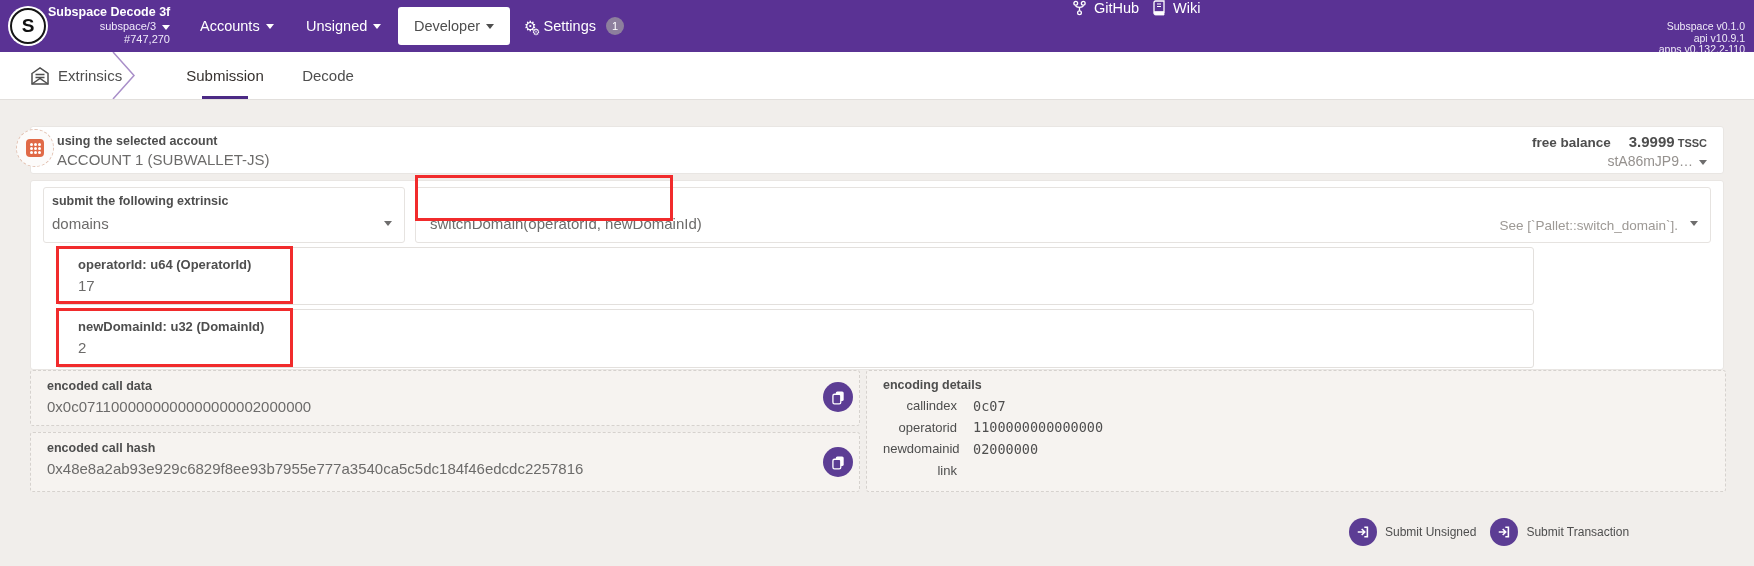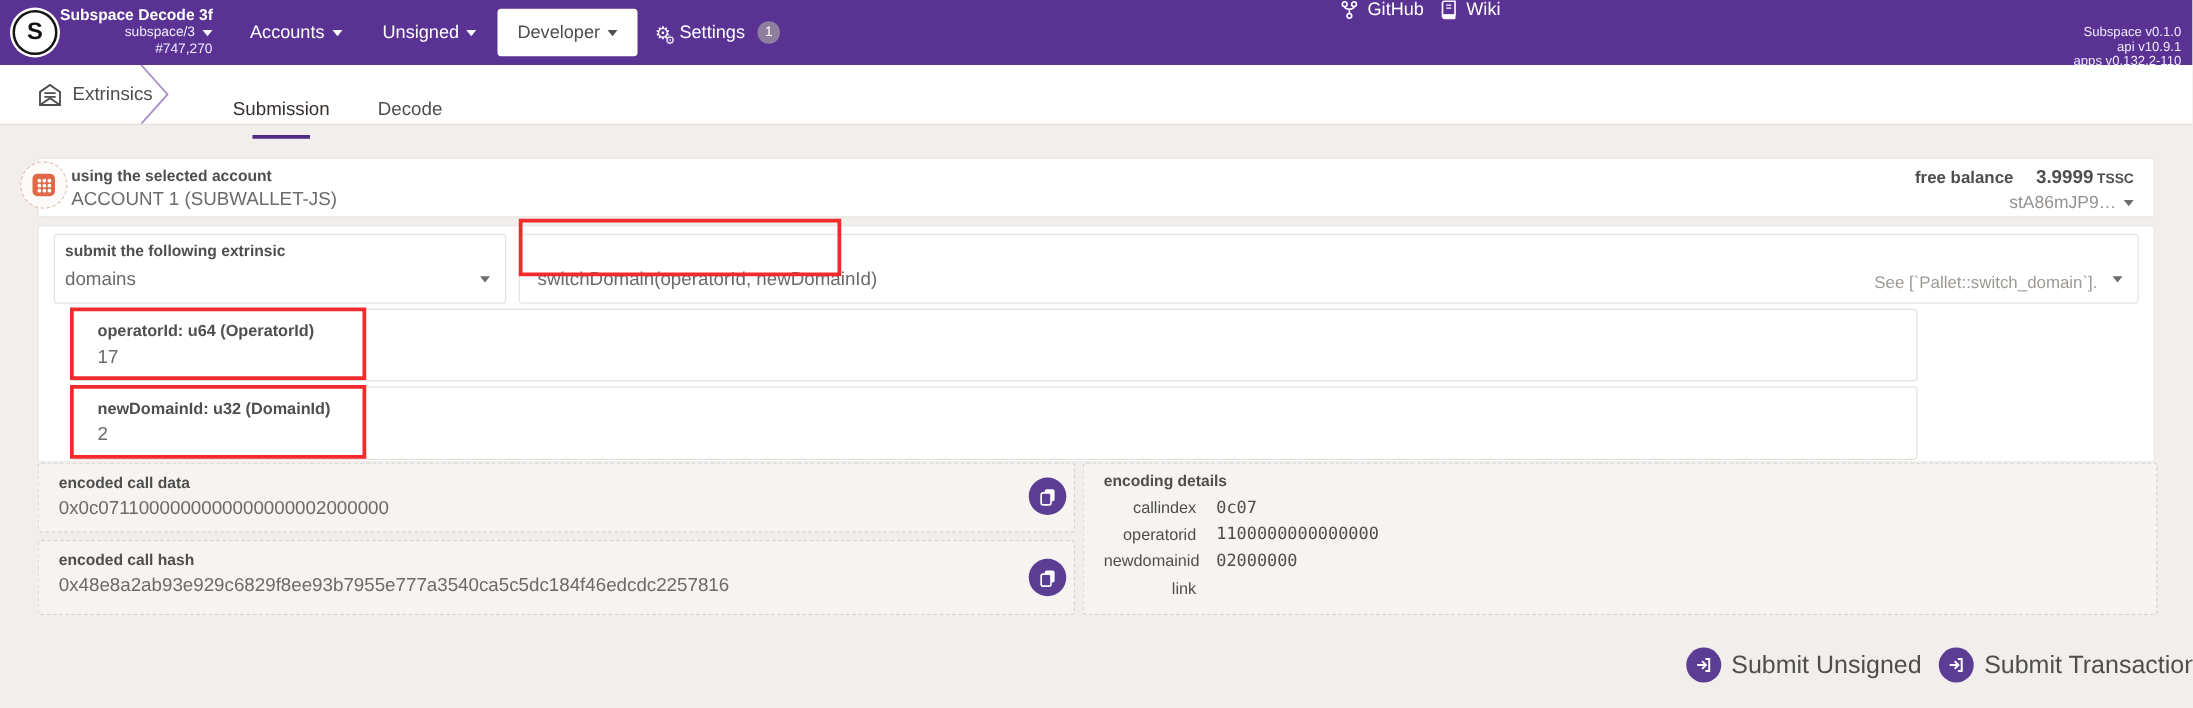--- a/index.html
+++ b/index.html
@@ -23,21 +23,21 @@
   .gear2{position:absolute;left:8px;top:6px;font-size:9px;}
   .badge{display:inline-flex;align-items:center;justify-content:center;width:18px;height:18px;border-radius:50%;background:#8d7f9d;color:#fff;font-size:11px;margin-left:10px;}
   .hlink{position:absolute;top:0;height:52px;display:flex;align-items:flex-start;gap:7px;font-size:14.5px;cursor:pointer;}
   .versions{position:absolute;right:9px;top:5px;text-align:right;font-size:10.5px;line-height:11.5px;color:#efeaf8;margin-top:16px;}
 
   
   .tabbar{position:absolute;left:0;top:52px;width:1754px;height:47px;background:#fff;border-bottom:1px solid #e2dfdc;}
   .ext-ico{position:absolute;left:30px;top:14px;color:#4e4e4e;}
   .section-label{position:absolute;left:58px;top:0;height:47px;display:flex;align-items:center;font-size:15px;color:#4e4e4e;}
   .chev{position:absolute;left:110px;top:0;}
-  .tab{position:absolute;top:12px;height:47px;display:flex;align-items:center;justify-content:center;font-size:15px;color:#4e4e4e;cursor:pointer;}
+  .tab{position:absolute;top:0;height:47px;display:flex;align-items:center;justify-content:center;font-size:15px;color:#4e4e4e;cursor:pointer;}
   .tab.active{color:#36312e;}
   .tab.active::after{content:"";position:absolute;bottom:0;left:50%;transform:translateX(-50%);width:46px;height:3px;background:#4c2a85;}
   .tab-sub{left:180px;width:90px;}
   .tab-dec{left:293px;width:70px;}
 
   
   .card{position:absolute;background:#fff;border:1px solid #e9e6e3;border-radius:3px;}
   .lbl{font-size:12.5px;font-weight:600;color:#4e4e4e;white-space:nowrap;}
   .val{font-size:15px;color:#6c6b6a;white-space:nowrap;}
 
@@ -82,21 +82,21 @@
   .drows{position:absolute;left:16px;top:24px;right:16px;}
   .drow{display:flex;align-items:center;height:21.5px;}
   .dkey{width:74px;text-align:right;font-size:13px;font-weight:400;color:#4e4e4e;margin-right:16px;flex:none;}
   .dval{font-family:"DejaVu Sans Mono",monospace;font-size:13.5px;color:#4e4e4e;white-space:nowrap;}
   .dval.link{font-family:"Liberation Sans",sans-serif;font-size:14px;color:#18a2c6;cursor:pointer;}
 
   
   .actions{position:absolute;left:1349px;top:513px;height:38px;display:flex;align-items:center;gap:14px;}
   .submit-btn{display:flex;align-items:center;gap:8px;background:transparent;border:none;cursor:pointer;font-family:inherit;padding:0;}
   .sicon{width:28px;height:28px;border-radius:50%;background:#5c3d94;display:flex;align-items:center;justify-content:center;flex:none;}
-  .slabel{font-size:20px;color:#4e4e4e;white-space:nowrap;}
+  .slabel{font-size:12px;color:#4e4e4e;white-space:nowrap;}
 </style>
 </head>
 <body>
 
 <div class="app">
 
   <header class="hdr">
     <div class="logo">
       <div class="logo-inner">S</div>
     </div>

